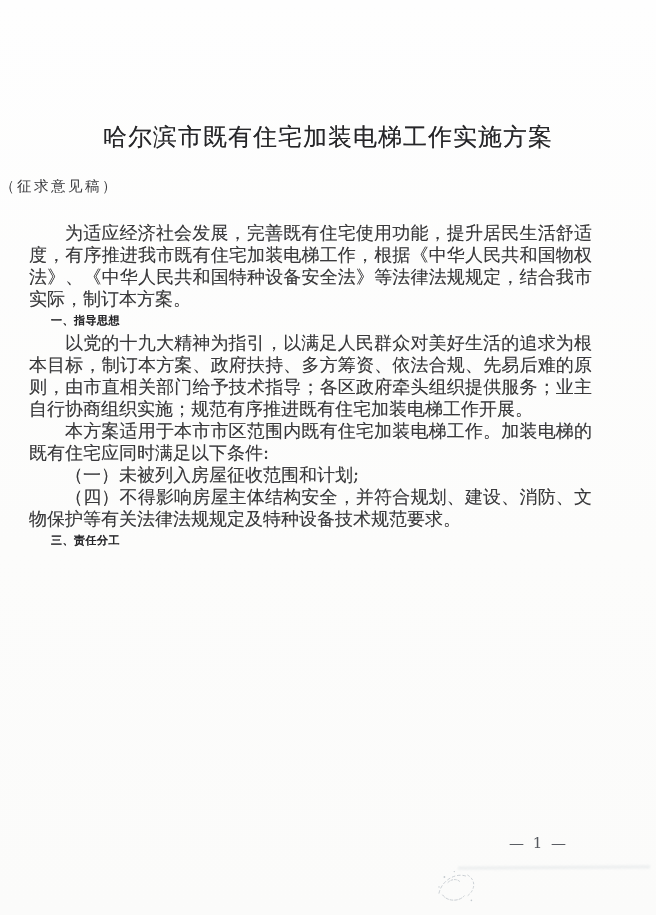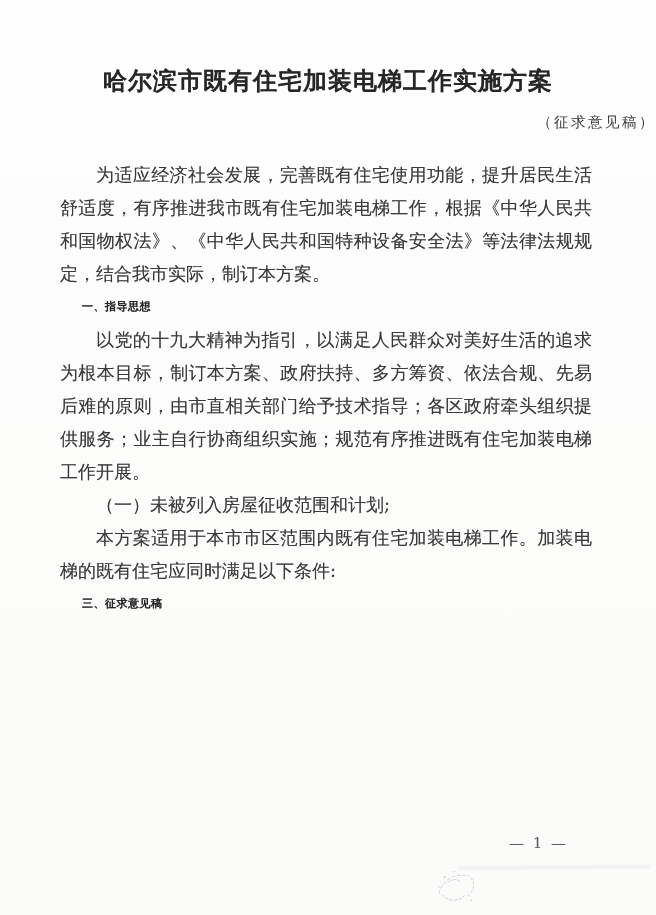--- a/index.html
+++ b/index.html
@@ -12,41 +12,41 @@
     width: 656px;
     height: 915px;
     margin: 0;
     overflow: hidden;
     background: linear-gradient(180deg, #fefefe 0%, #fcfcfb 60%, #fbfbfa 100%);
     font-family: "DejaVu Serif", "Liberation Serif", serif;
     color: #3a3a3c;
   }
   .doc-title {
     margin: 0;
-    padding-top: 64px;
+    padding-top: 120px;
     text-align: center;
     font-size: 24px;
     line-height: 34px;
-    font-weight: 700;
+    font-weight: 400;
     letter-spacing: 1px;
     color: #262629;
     text-shadow: 0 0 0.5px rgba(40,40,40,.55);
   }
   .doc-subtitle {
-    margin-top: 13px;
-    text-align: right;
+    margin-top: 21px;
+    text-align: left;
     font-size: 14.5px;
     line-height: 22px;
     letter-spacing: 2.5px;
     color: #39393c;
   }
   .doc-body {
-    margin: 25px 64px 0 60px;
+    margin: 25px 64px 0 29px;
     font-size: 18px;
-    line-height: 33px;
+    line-height: 22px;
     text-align: justify;
     text-shadow: 0 0 0.4px rgba(55,55,58,.45);
   }
   .para {
     margin: 0;
     text-indent: 2em;
   }
   .heading {
     margin: 0;
     text-indent: 2em;
@@ -91,23 +91,24 @@
 <div class="page">
 
   <h1 class="doc-title">哈尔滨市既有住宅加装电梯工作实施方案</h1>
 
   <div class="doc-subtitle">（征求意见稿）</div>
 
   <div class="doc-body">
     <p class="para">为适应经济社会发展，完善既有住宅使用功能，提升居民生活舒适度，有序推进我市既有住宅加装电梯工作，根据《中华人民共和国物权法》、《中华人民共和国特种设备安全法》等法律法规规定，结合我市实际，制订本方案。</p>
     <p class="heading">一、指导思想</p>
     <p class="para">以党的十九大精神为指引，以满足人民群众对美好生活的追求为根本目标，制订本方案、政府扶持、多方筹资、依法合规、先易后难的原则，由市直相关部门给予技术指导；各区政府牵头组织提供服务；业主自行协商组织实施；规范有序推进既有住宅加装电梯工作开展。</p>
+    <p class="para">本方案适用于本市市区范围内既有住宅加装电梯工作。加装电梯的既有住宅应同时满足以下条件:</p>
     <p class="para">（一）未被列入房屋征收范围和计划;</p>
-    <p class="para">本方案适用于本市市区范围内既有住宅加装电梯工作。加装电梯的既有住宅应同时满足以下条件:</p>
-    <p class="heading">三、征求意见稿</p>
+    <p class="para">（四）不得影响房屋主体结构安全，并符合规划、建设、消防、文物保护等有关法律法规规定及特种设备技术规范要求。</p>
+    <p class="heading">三、责任分工</p>
   </div>
 
   <div class="page-number">— 1 —</div>
 
   <div class="scan-streak"></div>
 
   <svg class="scan-smudge" viewBox="0 0 60 48" xmlns="http://www.w3.org/2000/svg">
     <g fill="none" stroke="#97a2ac" stroke-width="1" stroke-linecap="round">
       <path d="M10 32 C 13 18, 28 9, 40 13" stroke-dasharray="3 3"></path>
       <path d="M42 12 C 52 18, 50 30, 40 36" stroke-dasharray="2 3"></path>

